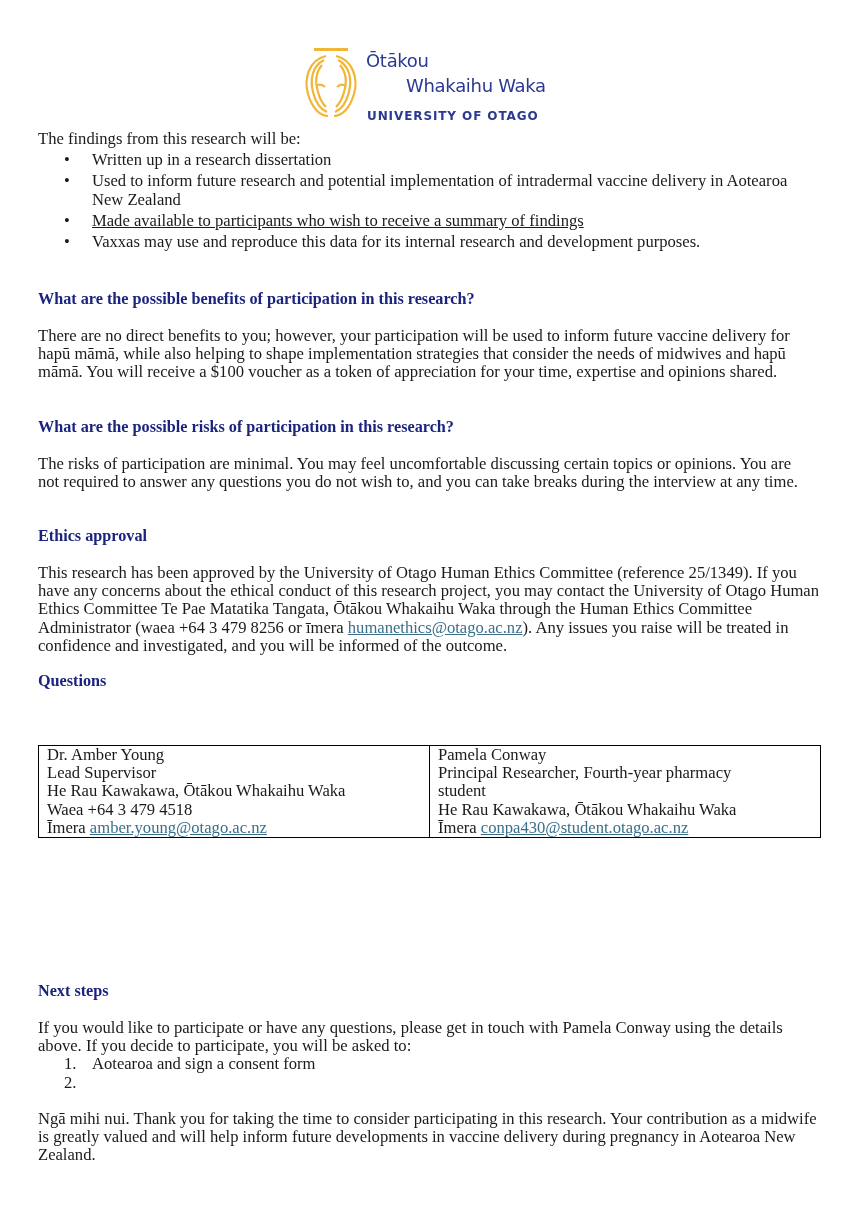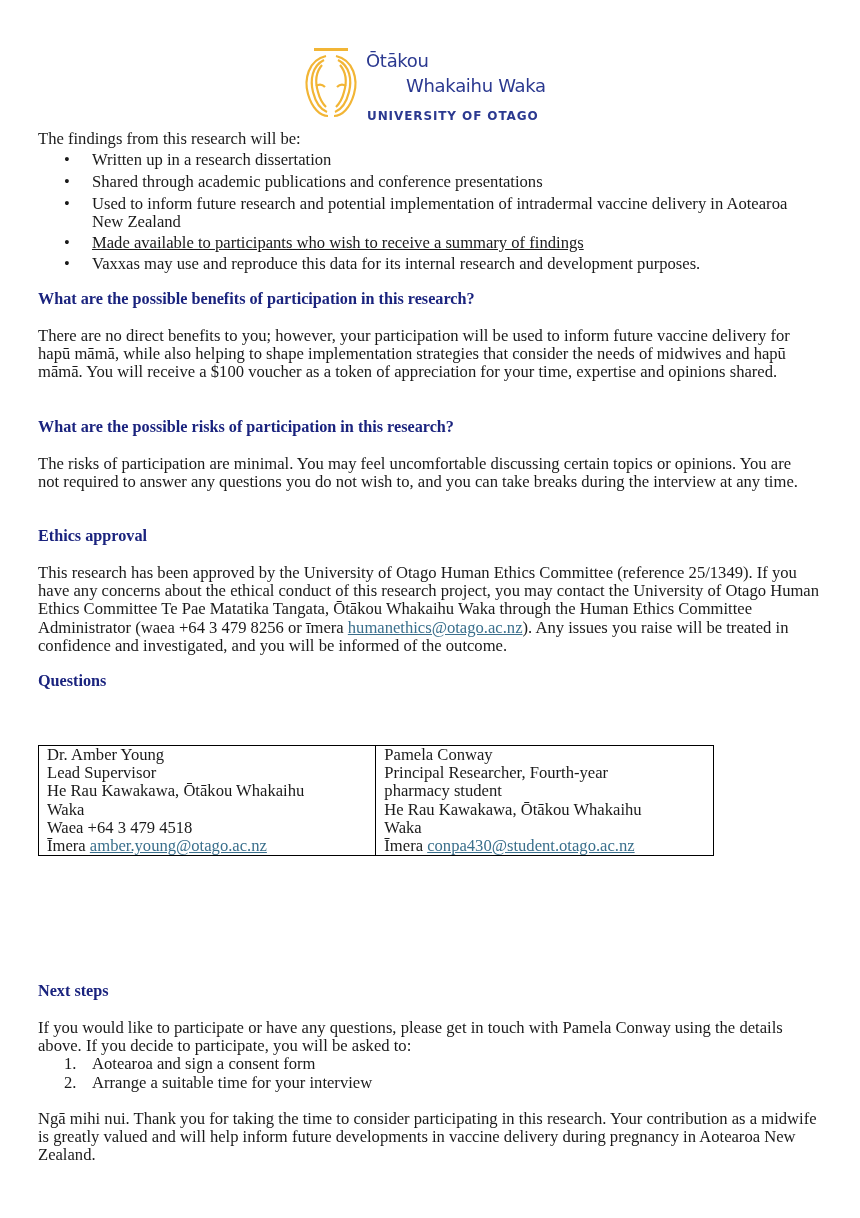--- a/index.html
+++ b/index.html
@@ -23,21 +23,21 @@
   .block { position: absolute; left: 0; width: 790px; }
   .heading { color: #1a237e; font-weight: bold; font-family: "Liberation Serif", serif; font-size: 16.2px; }
   ul.bullets { margin: 0; padding: 0; list-style: none; }
   ul.bullets li { position: relative; padding-left: 54px; }
   ul.bullets li::before { content: "•"; position: absolute; left: 26px; top: 0; }
   ol.steps { margin: 0; padding: 0; list-style: none; }
   ol.steps li { position: relative; padding-left: 54px; }
   ol.steps li .num { position: absolute; left: 26px; }
   a.link { color: #3a6f8c; text-decoration: underline; }
 
-  table.contacts { position: absolute; left: 0; top: 745px; border-collapse: collapse; width: 676px; }
+  table.contacts { position: absolute; left: 0; top: 745px; border-collapse: collapse; width: 783px; }
   table.contacts td { border: 1px solid #000; vertical-align: top; padding: 0 0 0 8px; width: 330px; }
   .cell-line { display: block; }
 </style>
 </head>
 <body>
 
 <div class="logo" style="left:300px;">
   <svg width="62" height="74" viewBox="0 0 62 74">
     <rect x="14" y="2" width="34" height="3" fill="#f2b535"></rect>
     <g fill="none" stroke="#f2b535" stroke-width="2.2">
@@ -55,21 +55,20 @@
   <div class="logo-title logo-title2">Whakaihu Waka</div>
   <div class="logo-sub">UNIVERSITY OF OTAGO</div>
 </div>
 
 <div class="page">
 
   <div class="block" style="top:130px;">
     <p style="margin:0;">The findings from this research will be:</p>
     <ul class="bullets">
       <li style="margin-top:3px;">Written up in a research dissertation</li>
-      <li style="margin-top:4px;">Shared through academic publications and conference presentations</li>
       <li style="margin-top:3px; padding-right:30px;">Used to inform future research and potential implementation of intradermal vaccine delivery in Aotearoa New Zealand</li>
       <li style="margin-top:3px;text-decoration:underline;">Made available to participants who wish to receive a summary of findings</li>
       <li style="margin-top:3px;">Vaxxas may use and reproduce this data for its internal research and development purposes.</li>
     </ul>
   </div>
 
   <div class="block" style="top:290px;">
     <div class="heading">What are the possible benefits of participation in this research?</div>
     <p style="margin:18px 0 0 0; padding-right:6px;">There are no direct benefits to you; however, your participation will be used to inform future vaccine delivery for hapū māmā, while also helping to shape implementation strategies that consider the needs of midwives and hapū māmā. You will receive a $100 voucher as a token of appreciation for your time, expertise and opinions shared.</p>
   </div>
@@ -106,20 +105,20 @@
       </td>
     </tr>
   </tbody>
     </table>
 
   <div class="block" style="top:982px;">
     <div class="heading">Next steps</div>
     <p style="margin:18px 0 0 0;">If you would like to participate or have any questions, please get in touch with Pamela Conway using the details above. If you decide to participate, you will be asked to:</p>
     <ol class="steps">
       <li><span class="num">1.</span><span>Aotearoa and sign a consent form</span></li>
-      <li><span class="num">2.</span><span>Arrange a suitable time for your interview</span></li>
+      <li><span class="num">2.</span></li>
     </ol>
   </div>
 
   <div class="block" style="top:1110px;">
     <p style="margin:0;">Ngā mihi nui. Thank you for taking the time to consider participating in this research. Your contribution as a midwife is greatly valued and will help inform future developments in vaccine delivery during pregnancy in Aotearoa New Zealand.</p>
   </div>
 </div>
 
 </body></html>

